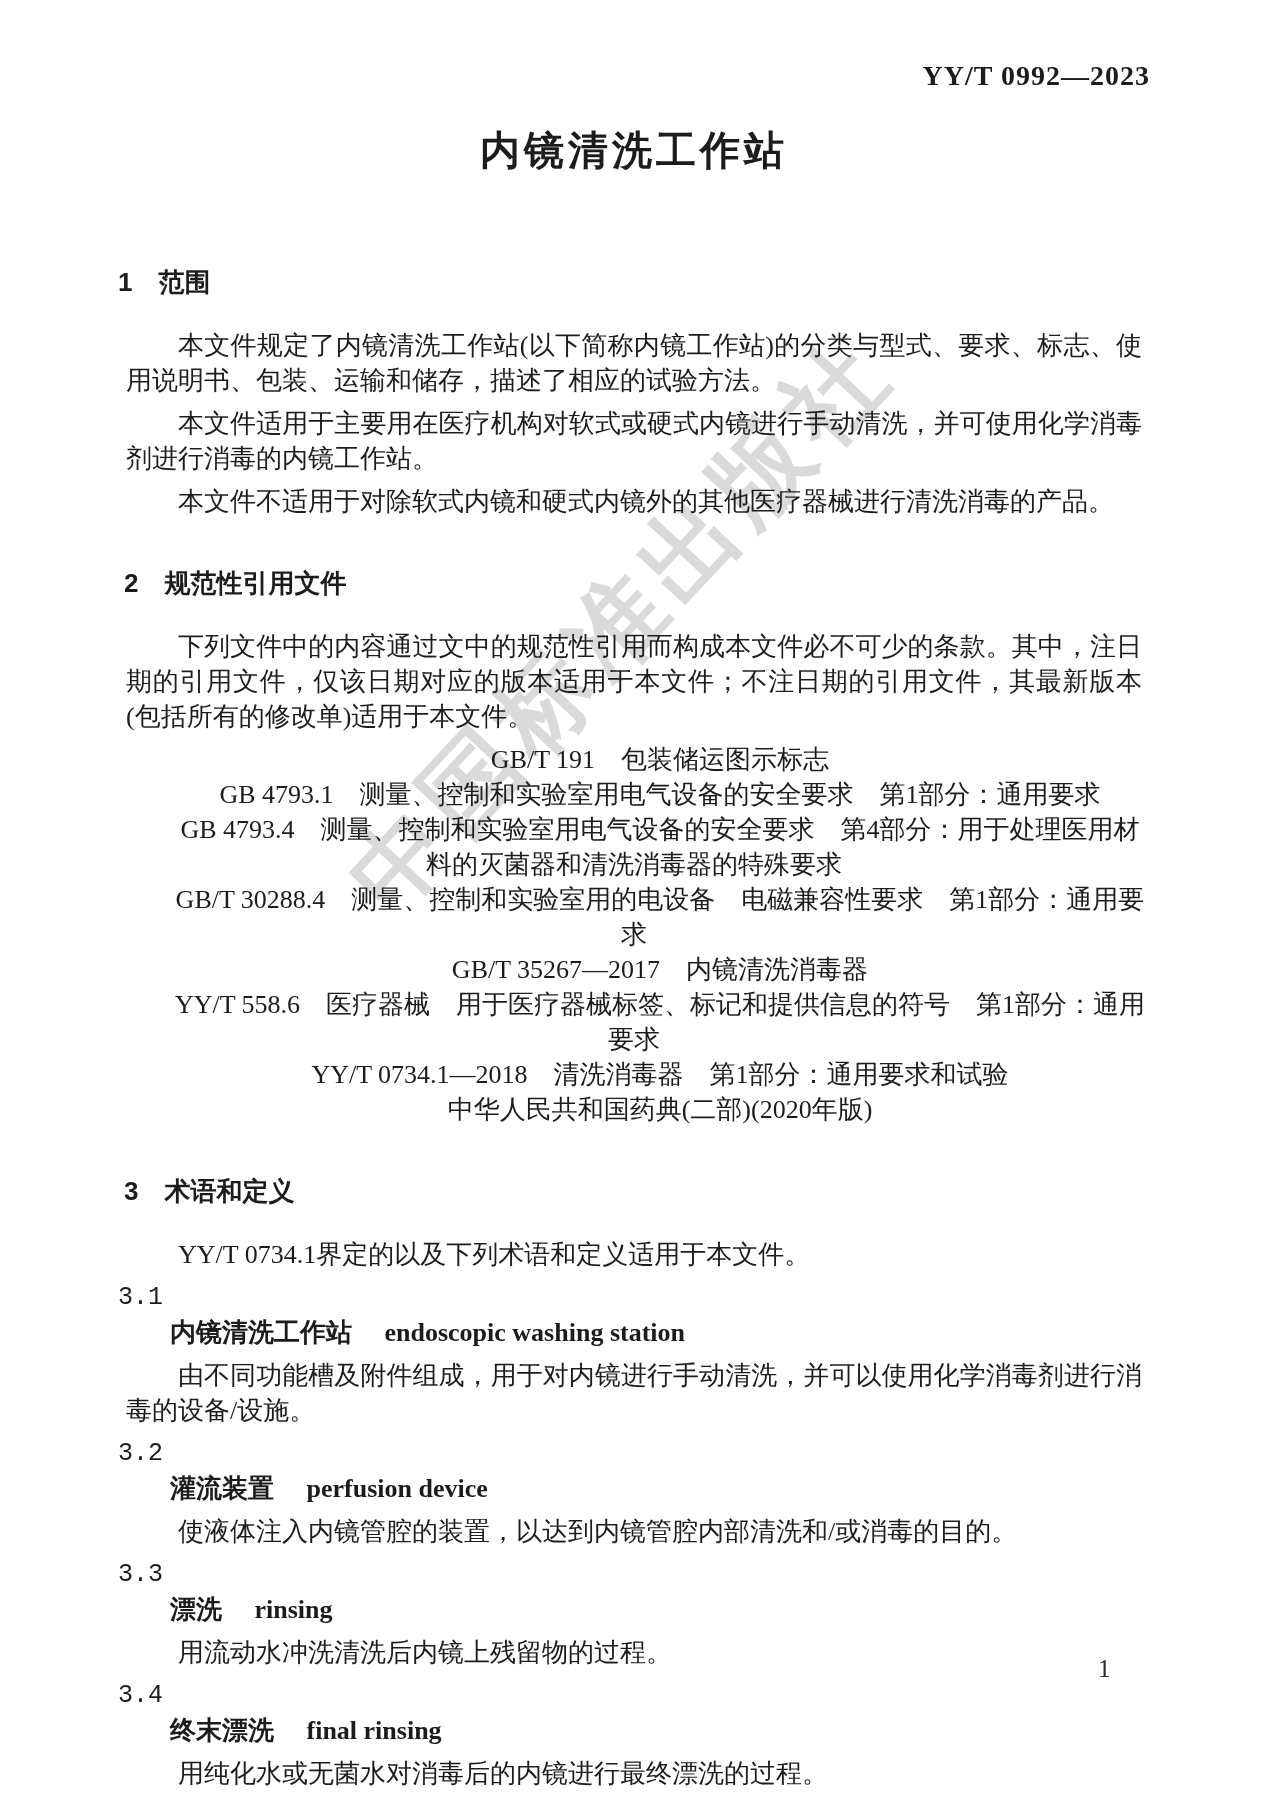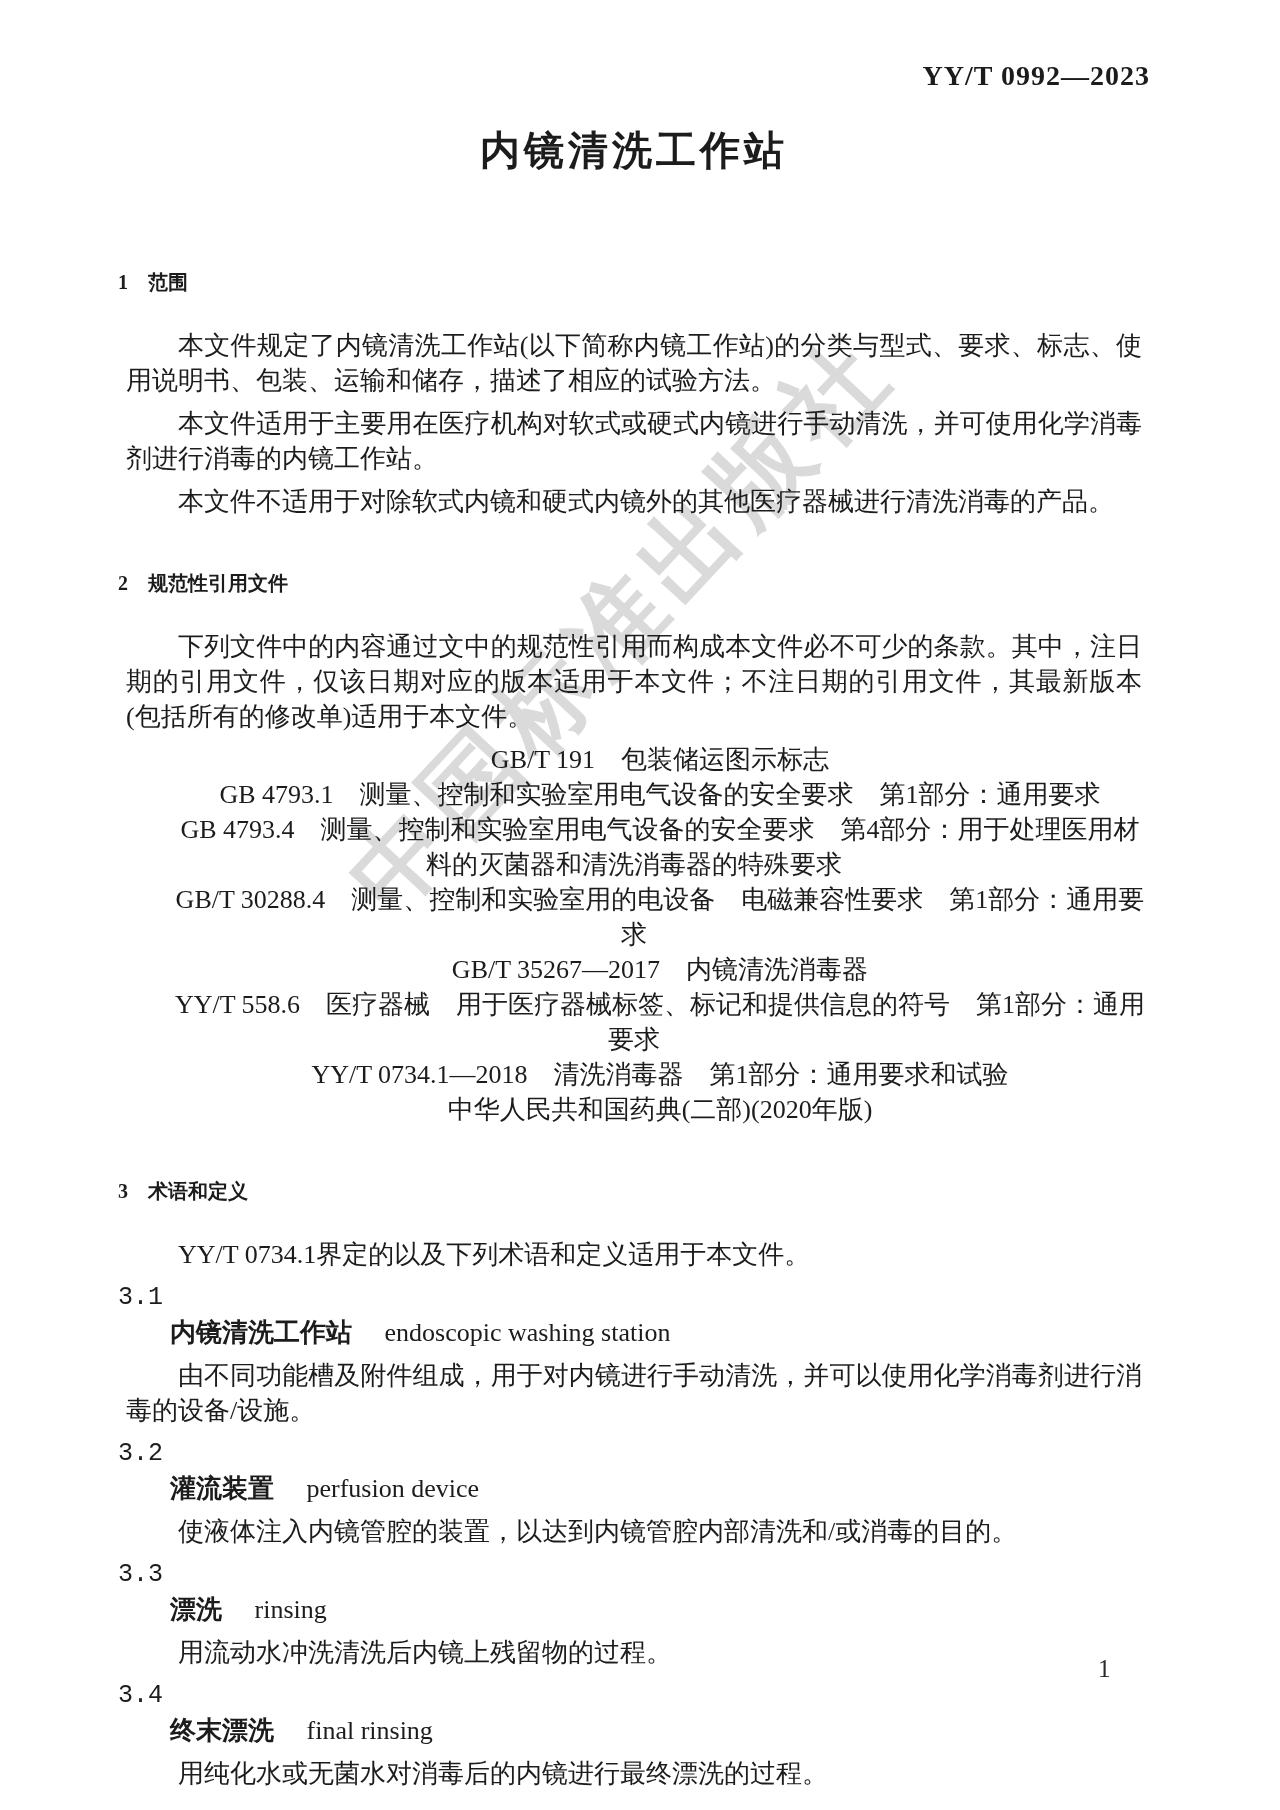--- a/index.html
+++ b/index.html
@@ -30,28 +30,28 @@
   .doc-title {
     margin-top: 34px;
     text-align: center;
     font-family: "Liberation Sans", sans-serif;
     font-weight: bold;
     font-size: 40px;
     line-height: 48px;
     letter-spacing: 4px;
   }
   .sec-heading {
-    font-family: Liberation Serif, serif;
+    font-family: Liberation Sans, sans-serif;
     font-weight: bold;
-    font-size: 20px;
+    font-size: 26px;
     line-height: 32px;
     margin: 0;
   }
   .sec-heading.first { margin-top: 92px; }
-  .sec-heading.later { margin-top: 48px; }
+  .sec-heading.later { margin-top: 48px; margin-left: 6px; }
   .sec-body { margin-top: 30px; }
   p.body-p {
     margin: 8px;
     font-size: 26px;
     line-height: 35px;
     text-indent: 2em;
     text-align: justify;
   }
   p.ref-p {
     margin: 0;
@@ -70,21 +70,21 @@
     font-size: 26px;
     line-height: 35px;
     padding-left: 2em;
   }
   .term-zh {
     font-family: "Liberation Sans", sans-serif;
     font-weight: bold;
   }
   .term-en {
     font-family: "Liberation Serif", serif;
-    font-weight: normal;
+    font-weight: bold;
     margin-left: 26px;
     margin-top: 12px;
   }
   .watermark {
     position: absolute;
     left: 250px;
     top: 560px;
     width: 740px;
     text-align: center;
     transform: rotate(-47deg);

